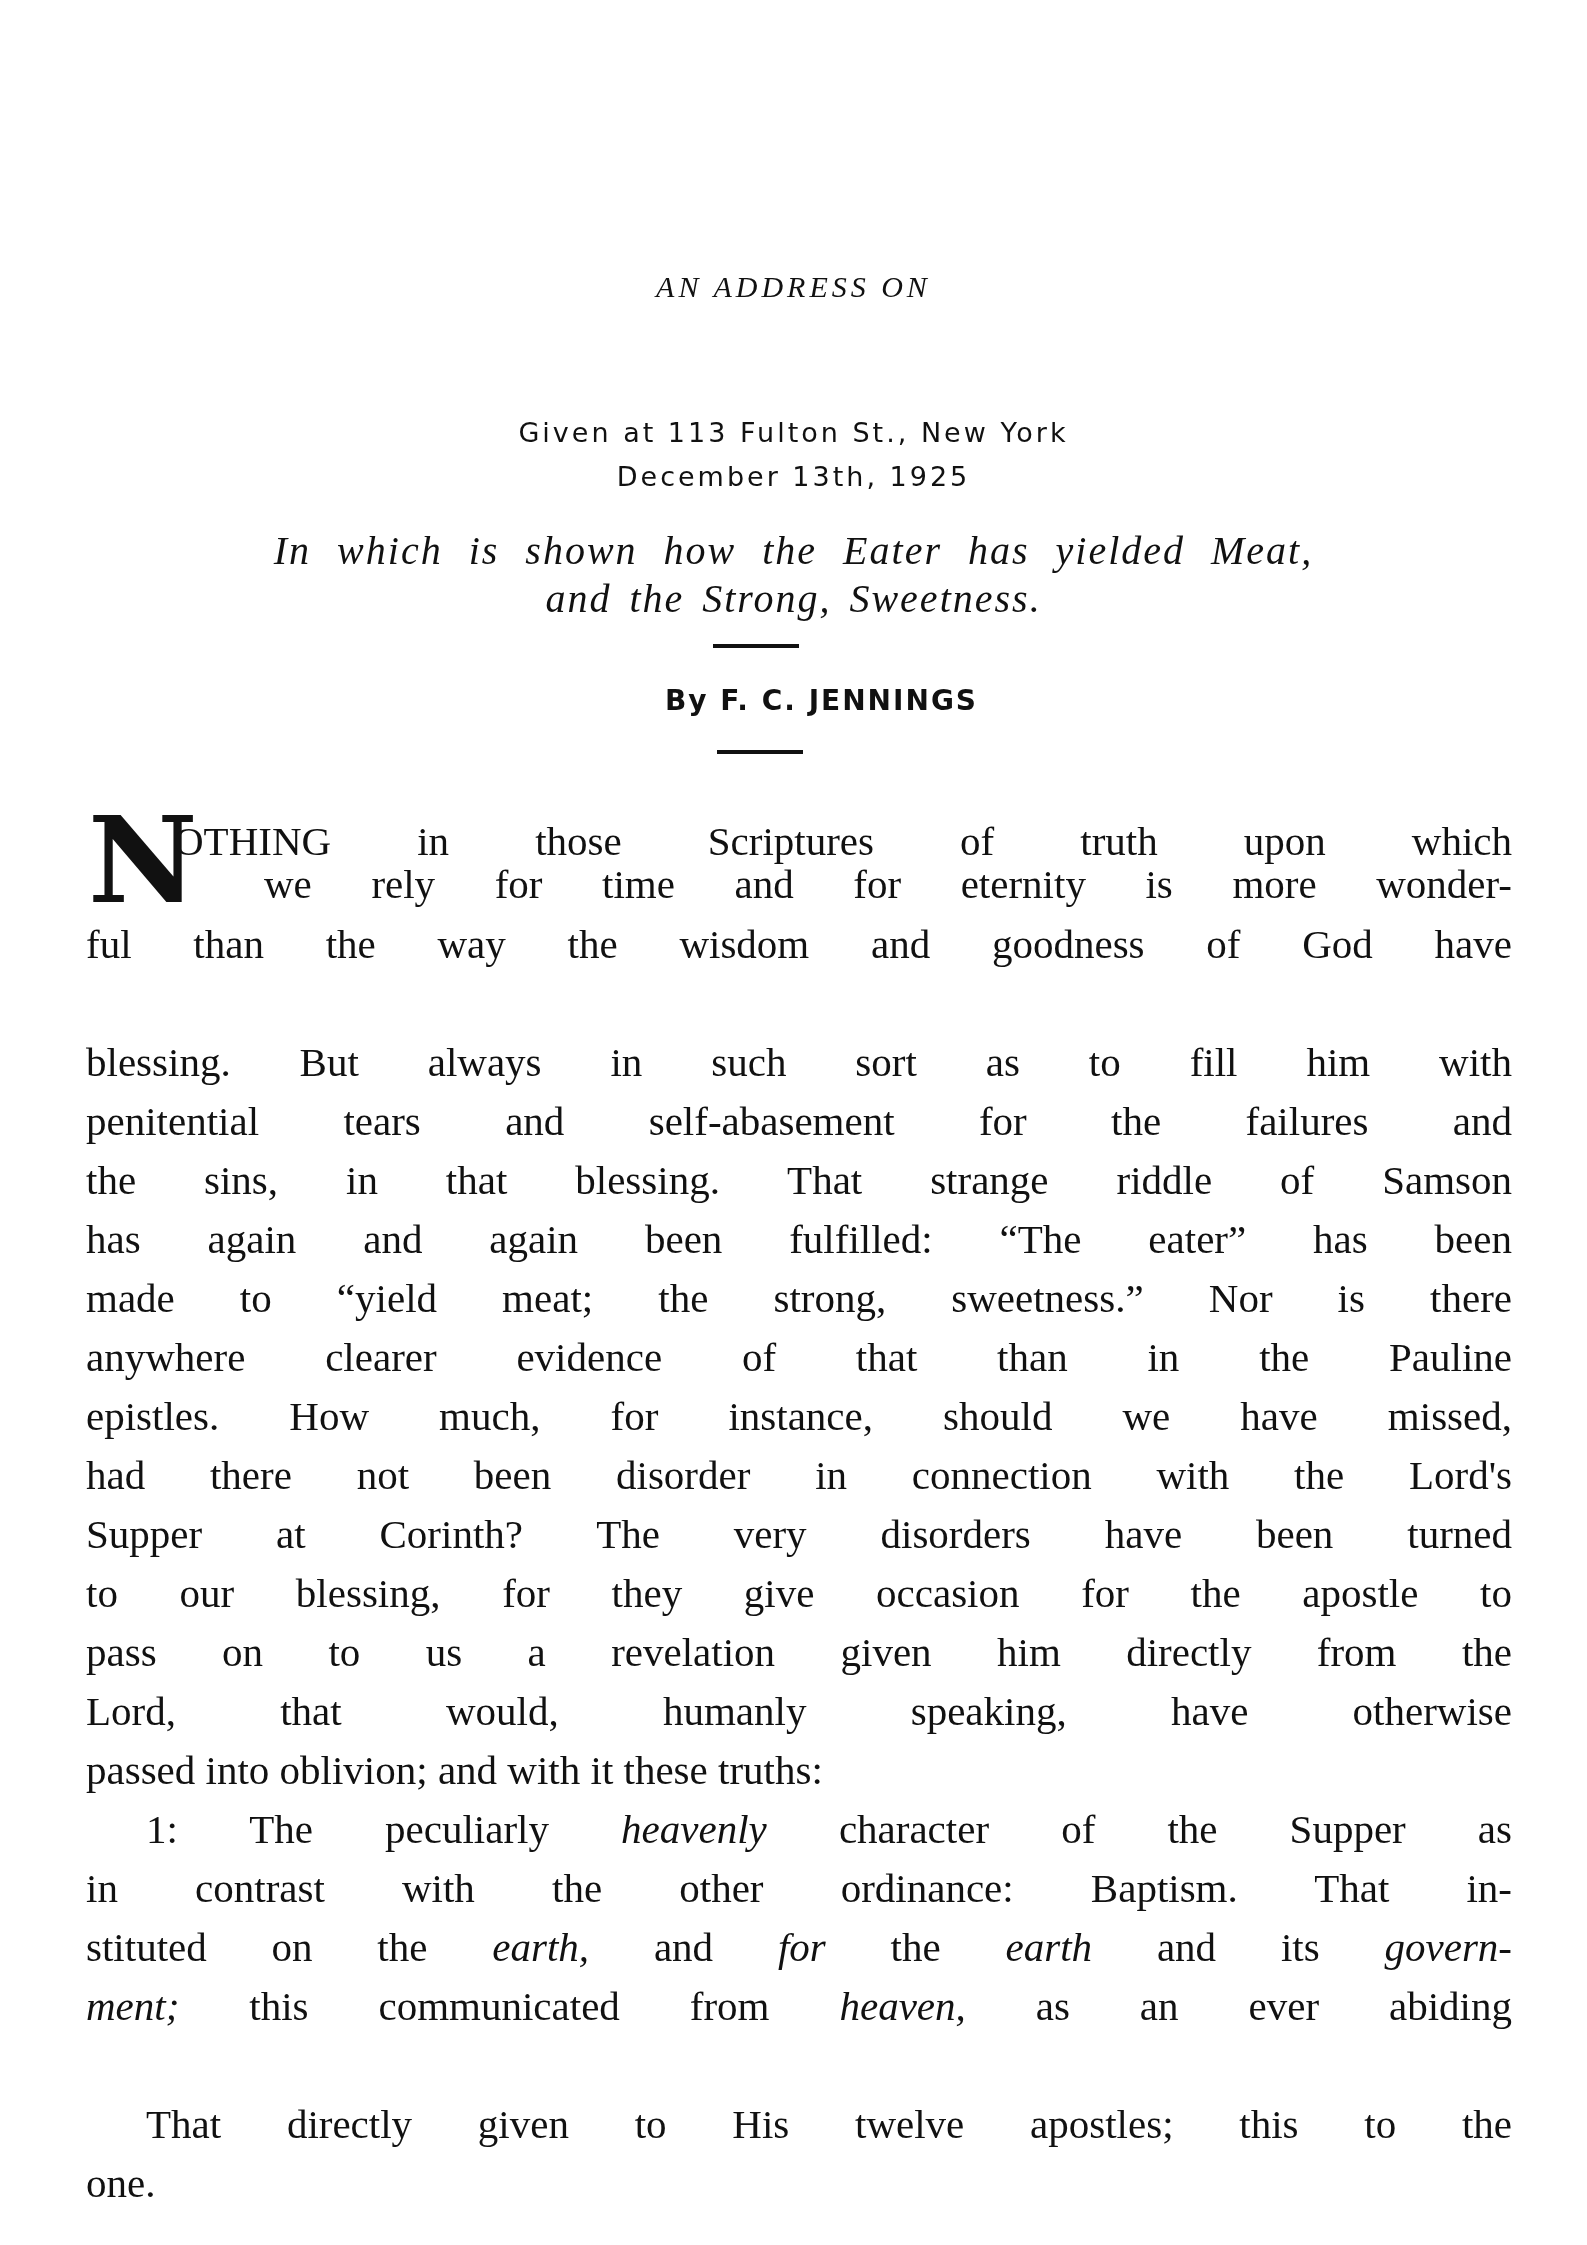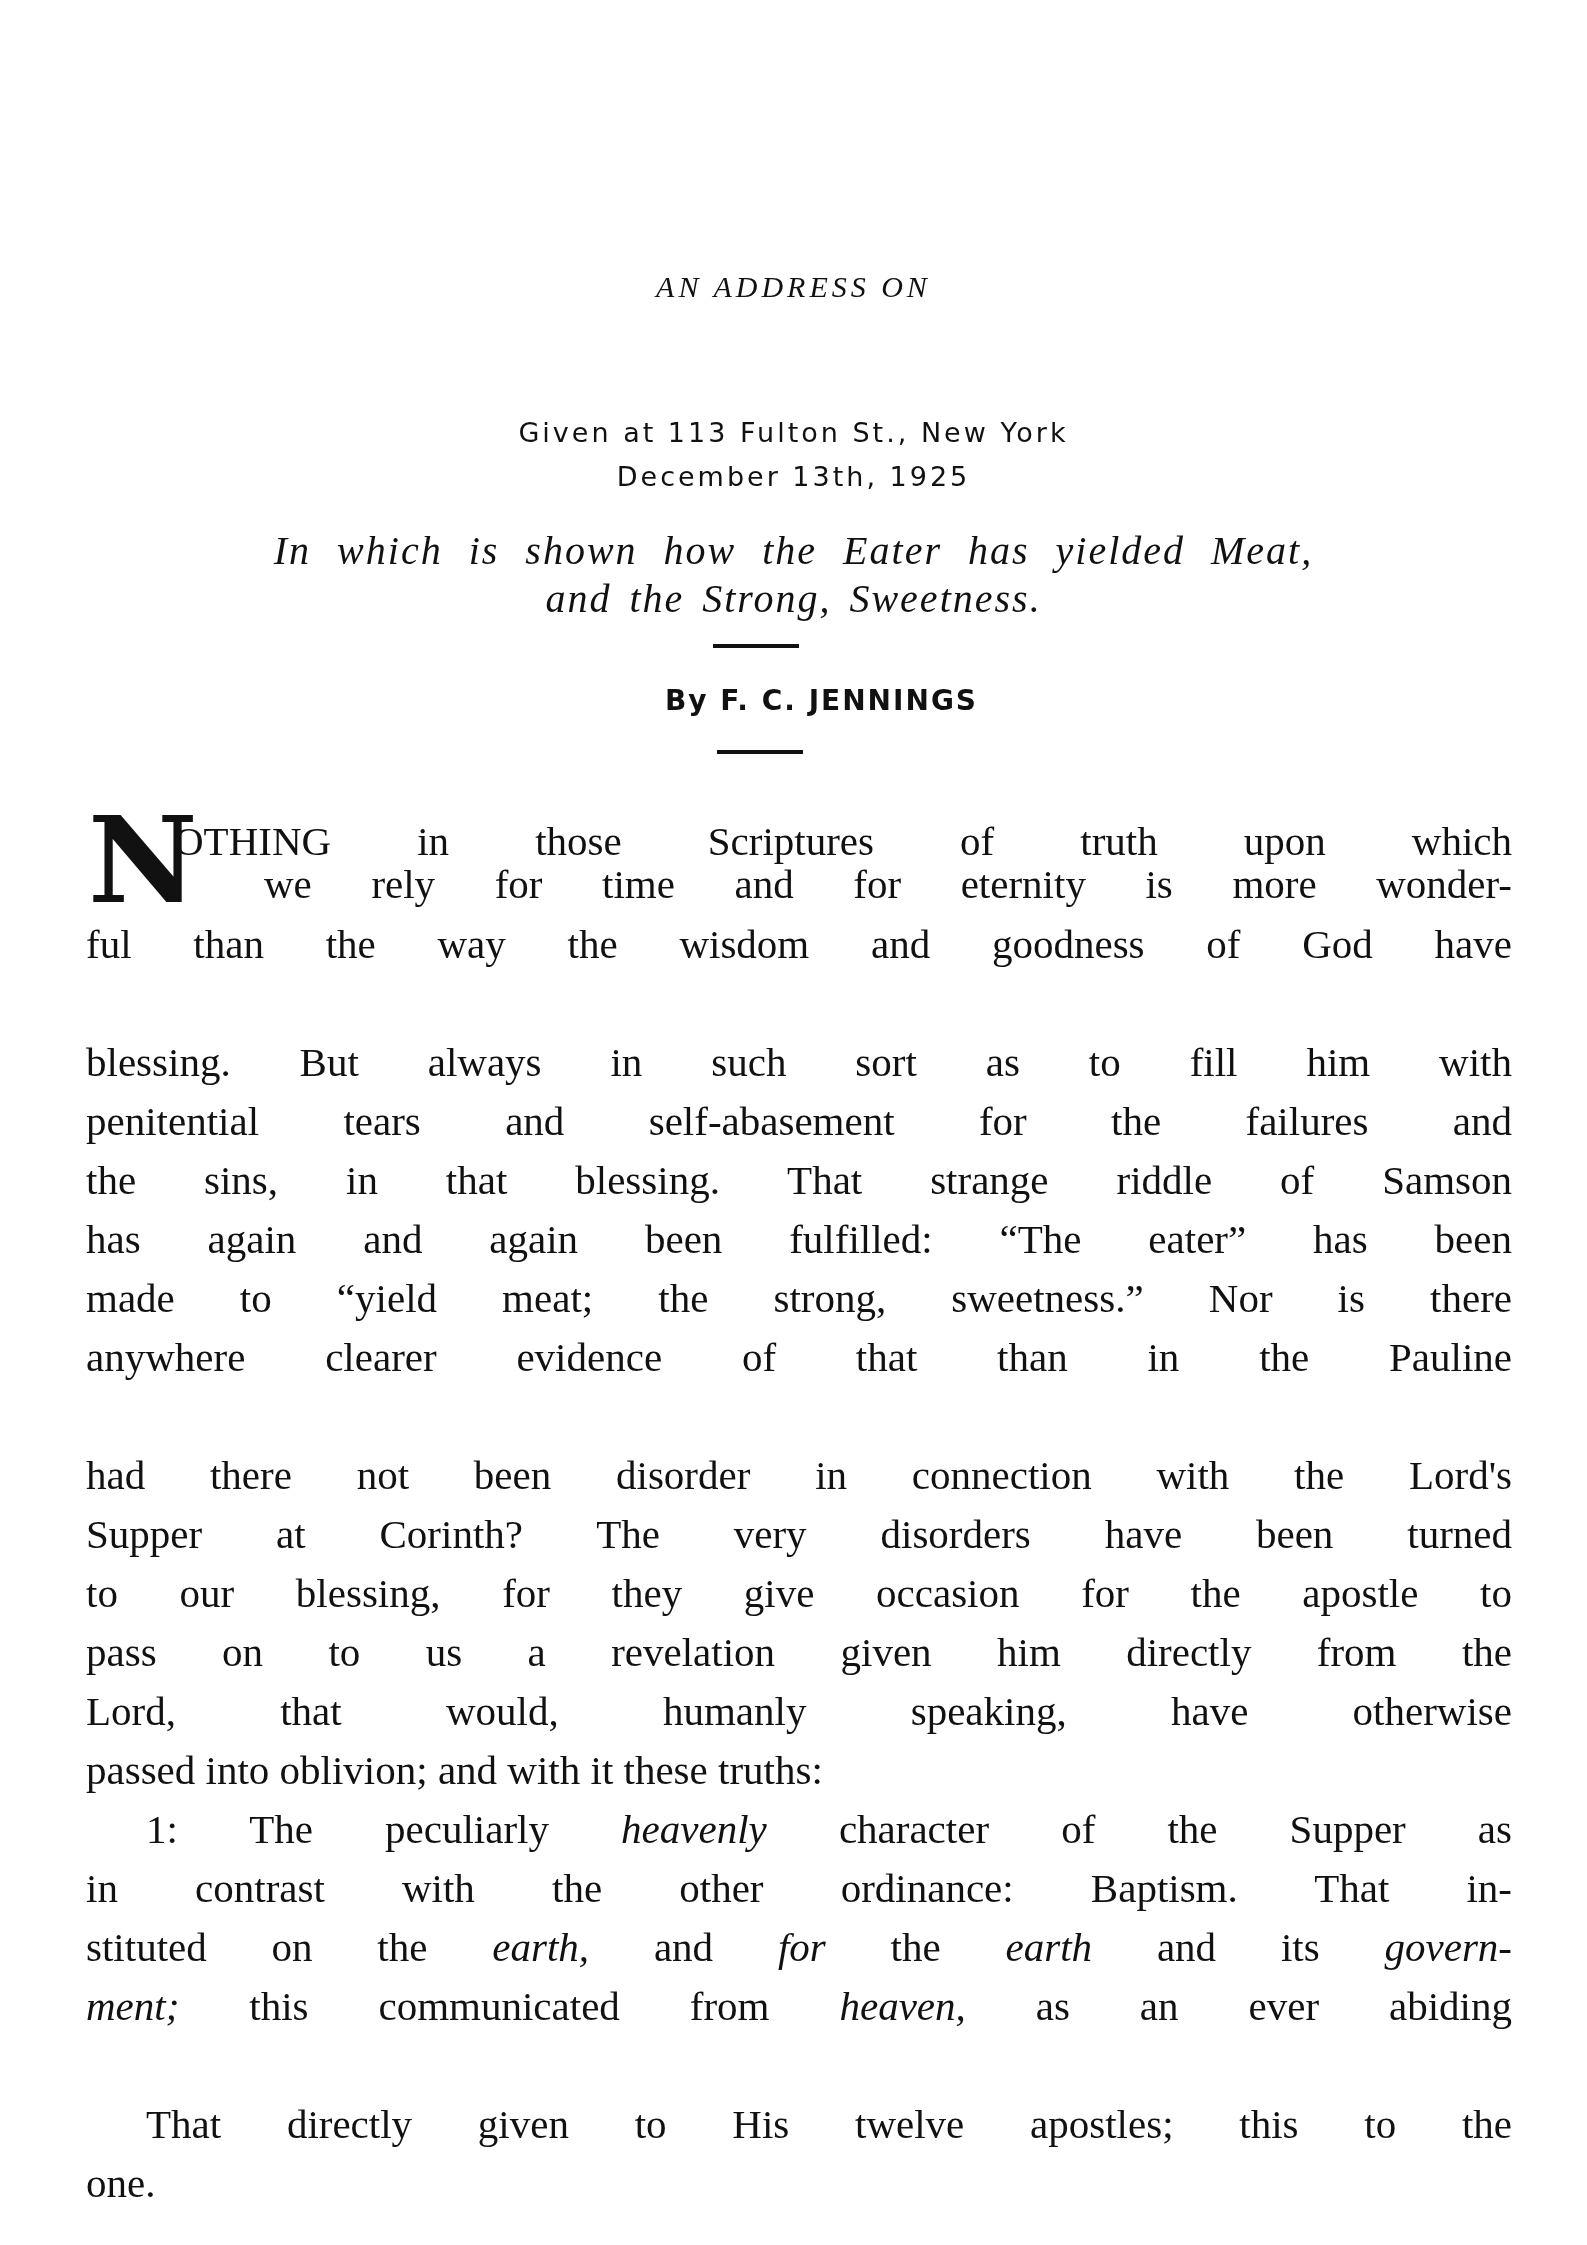--- a/index.html
+++ b/index.html
@@ -131,20 +131,21 @@
 
   <div class="body-line" style="left:174px; width:1338px; top:817px;">OTHING in those Scriptures of truth upon which</div>
   <div class="body-line" style="left:264px; width:1248px; top:860px;">we rely for time and for eternity is more wonder-</div>
   <div class="body-line" style="top:920px;">ful than the way the wisdom and goodness of God have</div>
   <div class="body-line" style="top:1038px;">blessing.  But always in such sort as to fill him with</div>
   <div class="body-line" style="top:1097px;">penitential tears and self-abasement for the failures and</div>
   <div class="body-line" style="top:1156px;">the sins, in that blessing.  That strange riddle of Samson</div>
   <div class="body-line" style="top:1215px;">has again and again been fulfilled: “The eater” has been</div>
   <div class="body-line" style="top:1274px;">made to “yield meat; the strong, sweetness.”  Nor is there</div>
   <div class="body-line" style="top:1333px;">anywhere clearer evidence of that than in the Pauline</div>
+  <div class="body-line" style="top:1392px;">epistles.  How much, for instance, should we have missed,</div>
   <div class="body-line" style="top:1451px;">had there not been disorder in connection with the Lord's</div>
   <div class="body-line" style="top:1510px;">Supper at Corinth?  The very disorders have been turned</div>
   <div class="body-line" style="top:1569px;">to our blessing, for they give occasion for the apostle to</div>
   <div class="body-line" style="top:1628px;">pass on to us a revelation given him directly from the</div>
   <div class="body-line" style="top:1687px;">Lord, that would, humanly speaking, have otherwise</div>
   <div class="body-line last" style="top:1746px;">passed into oblivion; and with it these truths:</div>
 
   <div class="body-line" style="left:146px; width:1366px; top:1805px;"><span>1: The peculiarly </span><em>heavenly</em><span> character of the Supper as</span></div>
   <div class="body-line" style="top:1864px;">in contrast with the other ordinance: Baptism.  That in-</div>
   <div class="body-line" style="top:1923px;"><span>stituted on the </span><em>earth,</em><span> and </span><em>for</em><span> the </span><em>earth</em><span> and its </span><em>govern-</em></div>

